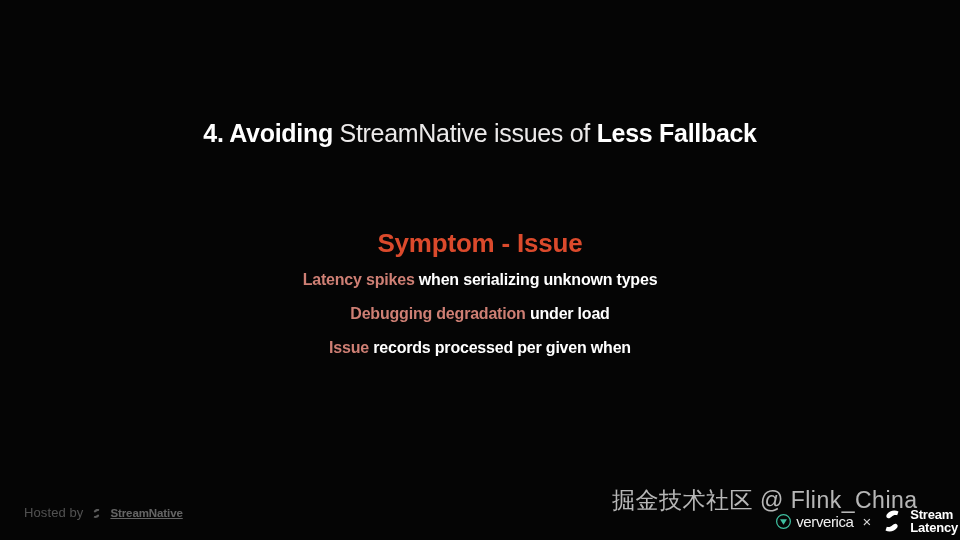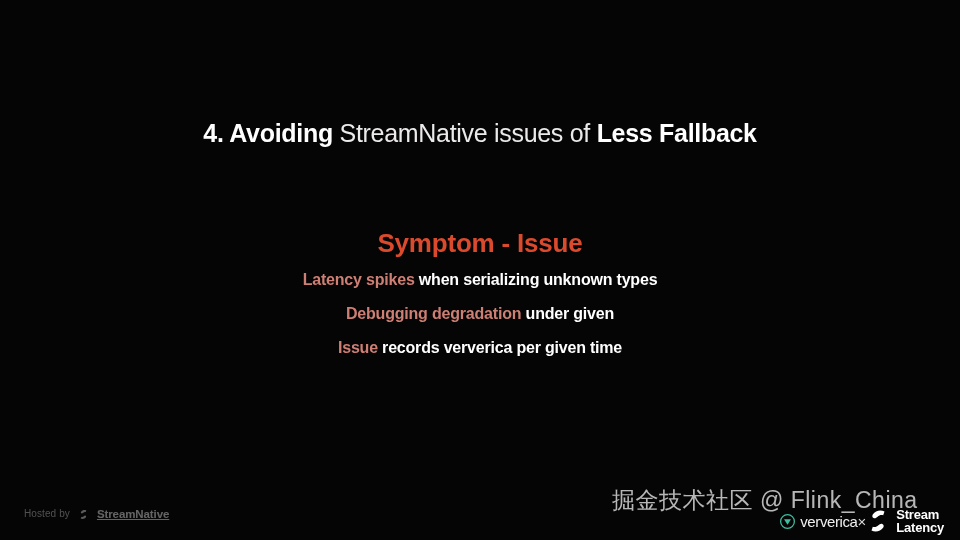--- a/index.html
+++ b/index.html
@@ -93,21 +93,21 @@
   #hosted-by {
     position: absolute;
     left: 24px;
     bottom: 20px;
     display: flex;
     align-items: center;
     gap: 7px;
     opacity: 0.42;
   }
   #hosted-by .hb-label {
-    font-size: 10px;
+    font-size: 13px;
     font-weight: 400;
     color: #b9b9b9;
     letter-spacing: 0.1px;
   }
   #hosted-by .sn-name {
     font-size: 11.5px;
     font-weight: 700;
     color: #e8e8e8;
     letter-spacing: -0.1px;
     text-decoration: underline;
@@ -115,24 +115,25 @@
   .sn-mark {
     width: 13px;
     height: 13px;
     display: inline-block;
     flex: none;
   }
 
   
   #partner-lockup {
     position: absolute;
-    right: 16px;
+    right: 2px;
     bottom: 6px;
     display: flex;
     align-items: center;
+    gap: 9px;
   }
   #partner-lockup .vv-group {
     display: flex;
     align-items: center;
     gap: 5px;
   }
   #partner-lockup .vv-name {
     font-size: 15px;
     font-weight: 400;
     color: #f0f0f0;
@@ -191,23 +192,23 @@
 <div id="slide" style="background: rgb(5, 5, 5);">
 
 
   <div id="section-title"><span class="strong">4. Avoiding</span><span class="light">&nbsp;</span><span class="light">StreamNative issues of</span><span class="light">&nbsp;</span><span class="strong">Less Fallback</span></div>
 
   <div id="symptom-heading" style="color: rgb(219, 74, 44);">Symptom - Issue</div>
 
   <div id="symptom-list">
     <div class="sline"><span class="accent" style="color: rgb(206, 127, 116);">Latency spikes</span><span>&nbsp;</span><span>when serializing unknown types</span></div>
 
-    <div class="sline"><span class="accent" style="color: rgb(206, 127, 116);">Debugging degradation</span><span>&nbsp;</span><span>under given</span></div>
-
-    <div class="sline"><span class="accent" style="color: rgb(206, 127, 116);">Issue</span><span>&nbsp;</span><span>records ververica per given time</span></div>
+    <div class="sline"><span class="accent" style="color: rgb(206, 127, 116);">Debugging degradation</span><span>&nbsp;</span><span>under load</span></div>
+
+    <div class="sline"><span class="accent" style="color: rgb(206, 127, 116);">Issue</span><span>&nbsp;</span><span>records processed per given when</span></div>
   </div>
 
   <div id="hosted-by">
     <span class="hb-label">Hosted by</span>
     <span class="sn-mark">
       <svg viewBox="0 0 24 24" width="13" height="13" aria-hidden="true">
         <path d="M17.2 4.4c-3.3-1.6-7.6-0.6-9.6 2.3-0.8 1.2-0.6 2.6 0.6 3.1 1.2 0.5 2.4-0.2 3.3-1.1 1.3-1.3 3-1.8 4.6-1.2z" fill="#d0d0d0"></path>
         <path d="M6.8 19.6c3.3 1.6 7.6 0.6 9.6-2.3 0.8-1.2 0.6-2.6-0.6-3.1-1.2-0.5-2.4 0.2-3.3 1.1-1.3 1.3-3 1.8-4.6 1.2z" fill="#d0d0d0"></path>
       </svg>
     </span>

